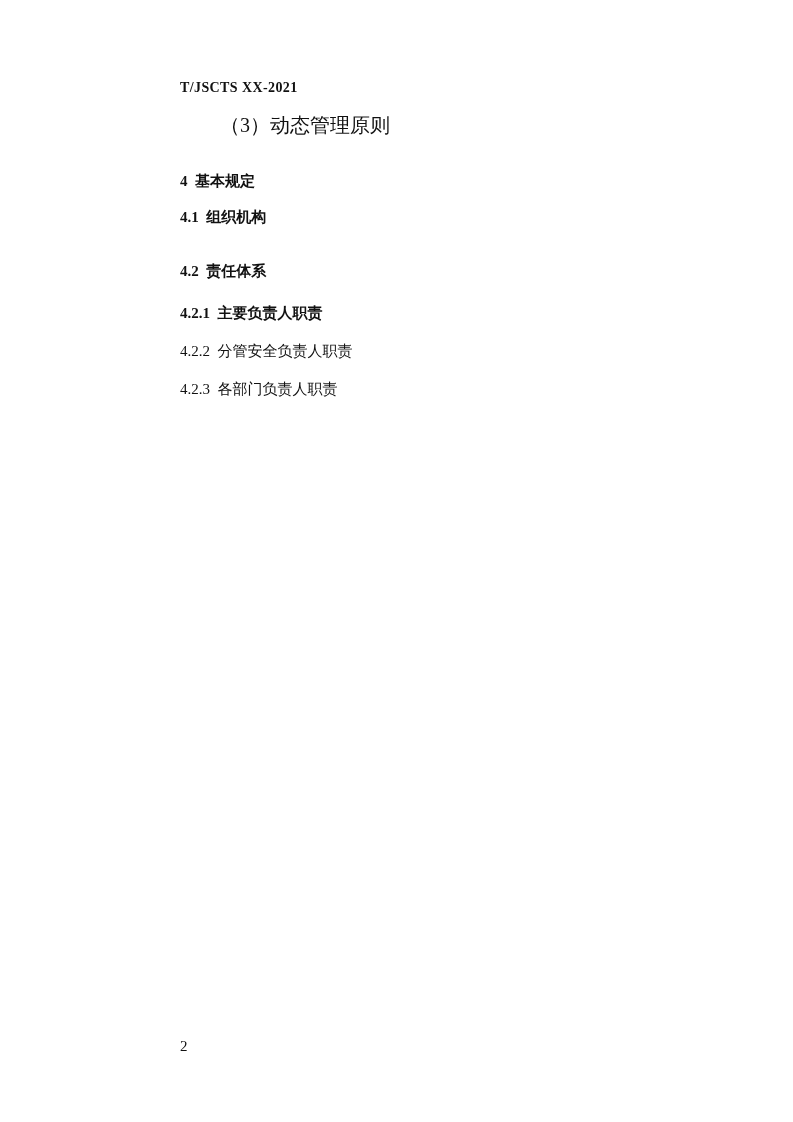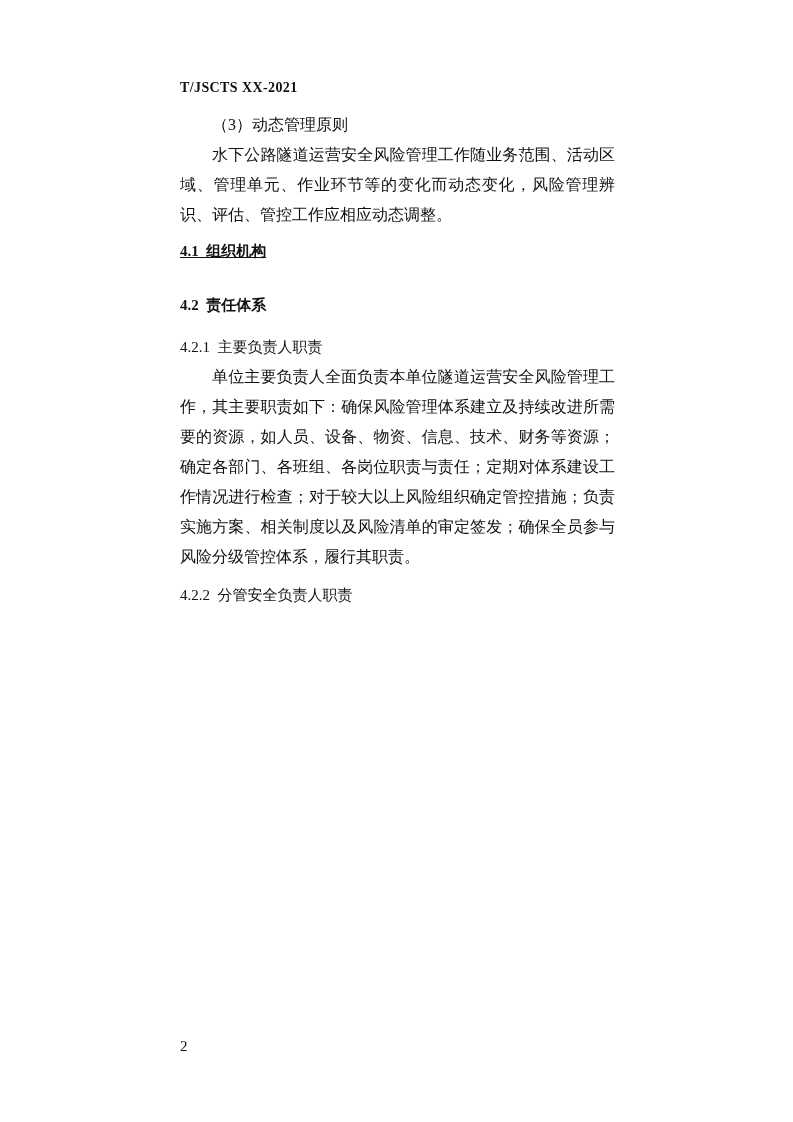--- a/index.html
+++ b/index.html
@@ -22,21 +22,21 @@
 
     .doc-header {
       font-size: 14px;
       font-weight: 700;
       letter-spacing: 0.4px;
       line-height: 20px;
       margin-bottom: 12px;
     }
 
     .para {
-      font-size: 16px;
+      font-size: 20px;
       line-height: 30px;
       text-align: justify;
       word-break: break-all;
     }
 
     .indent { text-indent: 2em; }
 
     .h-bold {
       font-size: 15px;
       font-weight: 700;
@@ -45,25 +45,25 @@
     }
 
     .h-plain {
       font-size: 15px;
       font-weight: 400;
       line-height: 30px;
       white-space: pre-wrap;
     }
 
     .h4   { margin-top: 26px; }
-    .h41  { margin-top: 6px; text-decoration: underline;  }
+    .h41  { margin-top: 6px;  }
     .p41  { margin-top: 16px; }
     .h42  { margin-top: 24px; }
     .p42  { margin-top: 8px;  }
-    .h421 { margin-top: 12px; }
+    .h421 { margin-top: 12px; font-weight: bold; }
     .h422 { margin-top: 8px;  }
     .h423 { margin-top: 8px;  }
 
     .page-number {
       position: absolute;
       left: 114px;
       top: 1036px;
       font-size: 15px;
       line-height: 20px;
     }
@@ -71,34 +71,34 @@
 </head>
 <body>
 
 <div class="page">
   <div class="content">
 
     <div class="doc-header">T/JSCTS XX-2021</div>
 
     <p class="para indent">（3）动态管理原则</p>
 
-    <p class="para indent">水下公路隧道运营安全风险管理工作随业务范围、活动区域、管理单元、作业环节等的变化而动态变化，风险管理辨识、评估、管控工作应相应动态调整。</p>
 
+    <div class="h-bold h4">4  基本规定</div>
 
     <div class="h-bold h41">4.1  组织机构</div>
 
 
     <div class="h-bold h42">4.2  责任体系</div>
 
 
     <div class="h-plain h421">4.2.1  主要负责人职责</div>
 
-    <p class="para indent">单位主要负责人全面负责本单位隧道运营安全风险管理工作，其主要职责如下：确保风险管理体系建立及持续改进所需要的资源，如人员、设备、物资、信息、技术、财务等资源；确定各部门、各班组、各岗位职责与责任；定期对体系建设工作情况进行检查；对于较大以上风险组织确定管控措施；负责实施方案、相关制度以及风险清单的审定签发；确保全员参与风险分级管控体系，履行其职责。</p>
 
     <div class="h-plain h422">4.2.2  分管安全负责人职责</div>
 
 
+    <div class="h-plain h423">4.2.3  各部门负责人职责</div>
 
 
   </div>
 
   <div class="page-number">2</div>
 </div>
 
 </body></html>

